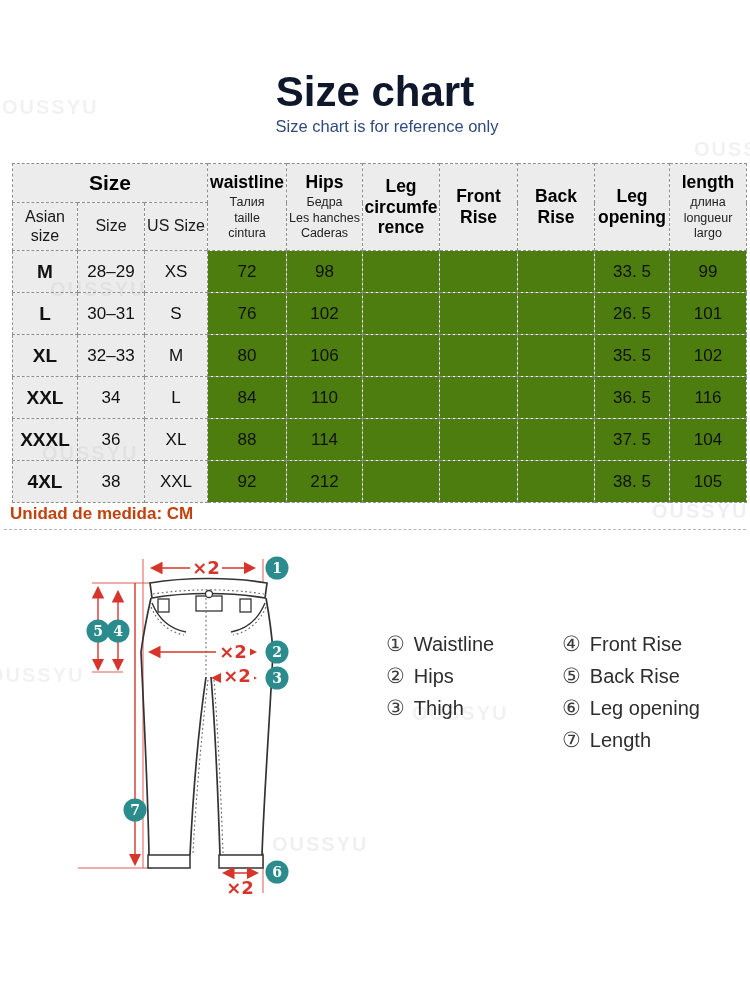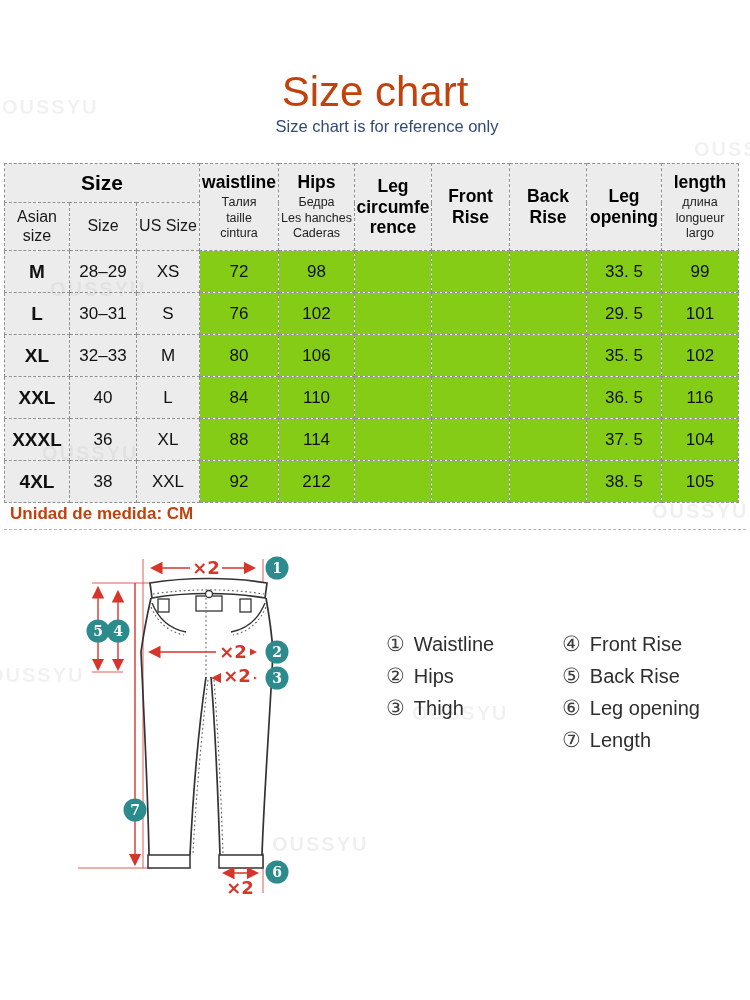--- a/index.html
+++ b/index.html
@@ -1,34 +1,34 @@
 <!DOCTYPE html>
 <html><head>
 <meta charset="utf-8">
 <style>
   html,body{margin:0;padding:0;background:#fff;}
   .canvas{position:relative;width:750px;height:1000px;background:#fff;overflow:hidden;
           font-family:"Liberation Sans",sans-serif;color:#111;}
   
   .page-title{position:absolute;top:68px;left:0;width:100%;text-align:center;
-              font-size:42px;font-weight:normal;color:#c2410c;}
+              font-size:42px;font-weight:bold;color:#0f172a;}
   .page-subtitle{position:absolute;top:117px;left:12px;width:100%;text-align:center;
               font-size:16.5px;color:#2f4a7d;}
   
-  table.size-table{position:absolute;left:4px;top:163px;width:734px;
+  table.size-table{position:absolute;left:12px;top:163px;width:734px;
               border-collapse:collapse;table-layout:fixed;}
   .size-table th,.size-table td{border:1px dashed #8f8f8f;text-align:center;
               vertical-align:middle;padding:0;overflow:hidden;}
   .size-table thead th{background:#ececec;}
   .group-size{height:38px;font-size:21px;font-weight:bold;color:#000;}
   .sub-head{height:47px;font-size:16px;font-weight:normal;color:#1a1a1a;line-height:1.15;}
   .m-th{height:86px;}
   .m-title{font-weight:bold;font-size:17.5px;line-height:1.18;white-space:pre-line;color:#000;}
   .m-sub{font-weight:normal;font-size:12.5px;line-height:1.25;white-space:pre-line;color:#222;margin-top:2px;}
-  .size-table td{background:#84cc16;height:41px;font-size:17px;color:#111;}
+  .size-table td{background:#4d7c0f;height:41px;font-size:17px;color:#111;}
   .size-table td.label-col{background:#ececec;}
   .size-table td.size-label{font-weight:bold;font-size:19px;}
   
   .unit-note{position:absolute;left:10px;top:504px;font-size:17px;font-weight:bold;color:#c2410c;}
   .dashed-sep{position:absolute;left:4px;top:529px;width:742px;border-top:1.5px dashed #b5b5b5;}
   
   svg.diagram{position:absolute;left:0;top:545px;width:340px;height:370px;}
   
   .legend-col{position:absolute;top:628px;}
   .legend-col.c1{left:386px;}
@@ -120,38 +120,38 @@
         </tr>
         <tr>
           <td class="label-col size-label">L</td>
           <td class="label-col">30–31</td>
           <td class="label-col">S</td>
           <td>76</td>
           <td>102</td>
           <td></td>
           <td></td>
           <td></td>
-          <td>29. 5</td>
+          <td>26. 5</td>
           <td>101</td>
         </tr>
         <tr>
           <td class="label-col size-label">XL</td>
           <td class="label-col">32–33</td>
           <td class="label-col">M</td>
           <td>80</td>
           <td>106</td>
           <td></td>
           <td></td>
           <td></td>
           <td>35. 5</td>
           <td>102</td>
         </tr>
         <tr>
           <td class="label-col size-label">XXL</td>
-          <td class="label-col">40</td>
+          <td class="label-col">34</td>
           <td class="label-col">L</td>
           <td>84</td>
           <td>110</td>
           <td></td>
           <td></td>
           <td></td>
           <td>36. 5</td>
           <td>116</td>
         </tr>
         <tr>

